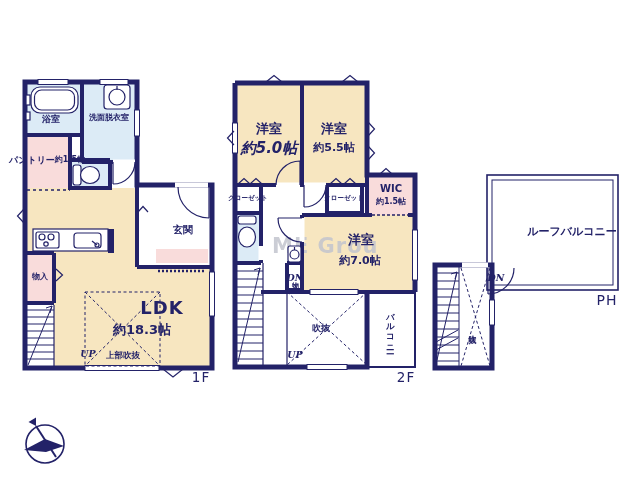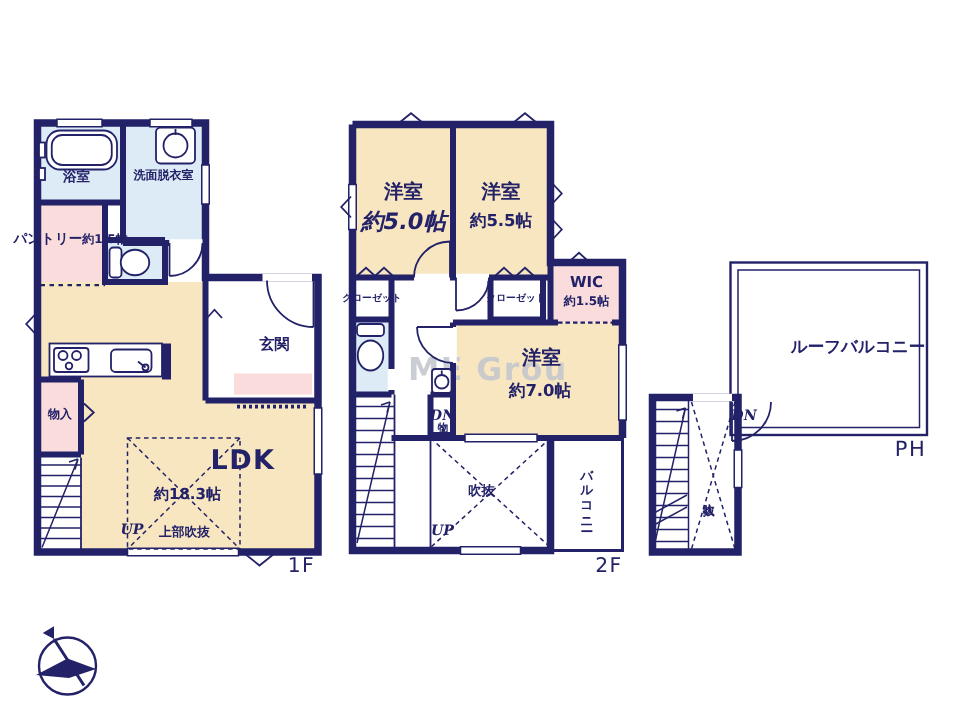--- a/index.html
+++ b/index.html
@@ -183,21 +183,21 @@
   <div class="lbl room-name" style="left:51px;top:119px;font-size:9px;">浴室</div>
   <div class="lbl room-name" style="left:109px;top:118px;font-size:8px;">洗面脱衣室</div>
   <div class="lbl stack" style="left:47px;top:160px;">
     <span style="font-size:9px;font-weight:700;">パン</span>
     <span style="font-size:9px;font-weight:700;text-align:center;">トリー</span>
     <span style="font-size:8px;">約1.5帖</span>
   </div>
   <div class="lbl room-name" style="left:183px;top:230px;font-size:10px;">玄関</div>
   <div class="lbl" style="left:40px;top:277px;font-size:8px;">物入</div>
   <div class="lbl room-name" style="left:139px;top:308px;font-size:18px;letter-spacing:1px;margin-left:23px;">LDK</div>
-  <div class="lbl" style="left:125px;top:330px;font-size:10px;">約18.3帖</div>
+  <div class="lbl" style="left:142px;top:330px;font-size:13px;">約18.3帖</div>
   <div class="lbl" style="left:123px;top:356px;font-size:8.5px;">上部吹抜</div>
   <div class="lbl updn" style="left:64px;top:354px;">UP</div>
   <div class="lbl floor-tag" style="left:201px;top:378px;">1F</div>
 
   <div class="lbl room-name" style="left:269px;top:129px;font-size:13px;">洋室</div>
   <div class="lbl" style="left:269px;top:148px;font-size:15px;font-style:italic;">約5.0帖</div>
   <div class="lbl room-name" style="left:334px;top:129px;font-size:13px;">洋室</div>
   <div class="lbl" style="left:334px;top:148px;font-size:11px;">約5.5帖</div>
   <div class="lbl stack" style="left:248px;top:199px;">
     <span style="font-size:6.5px;">クロー</span>

